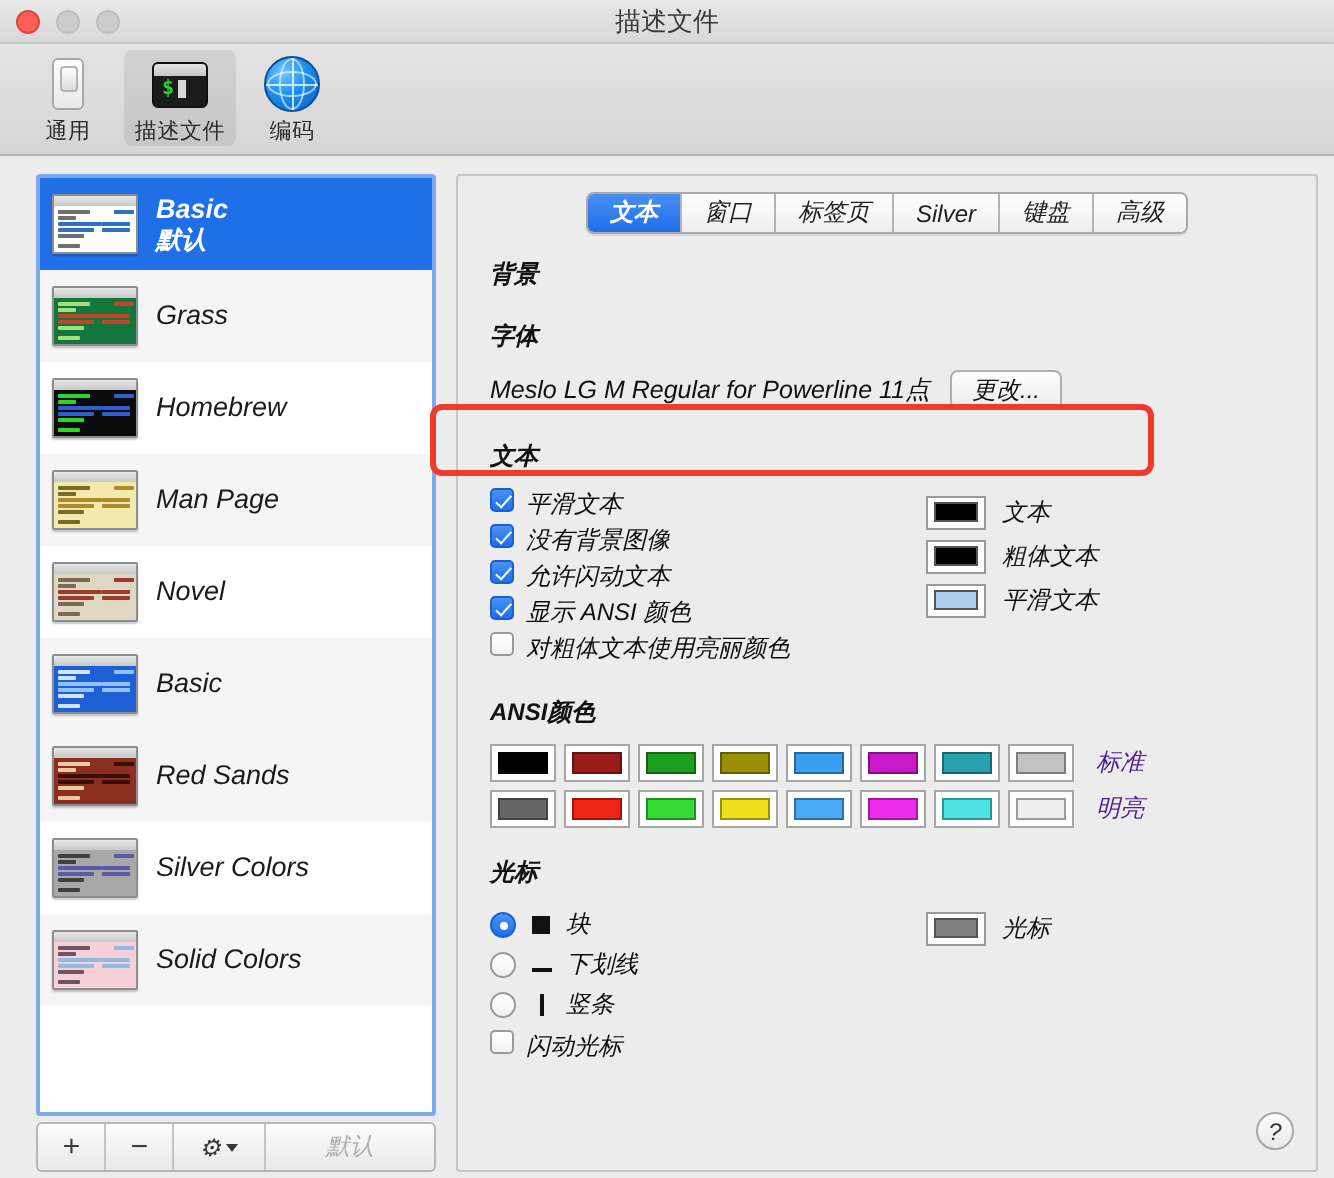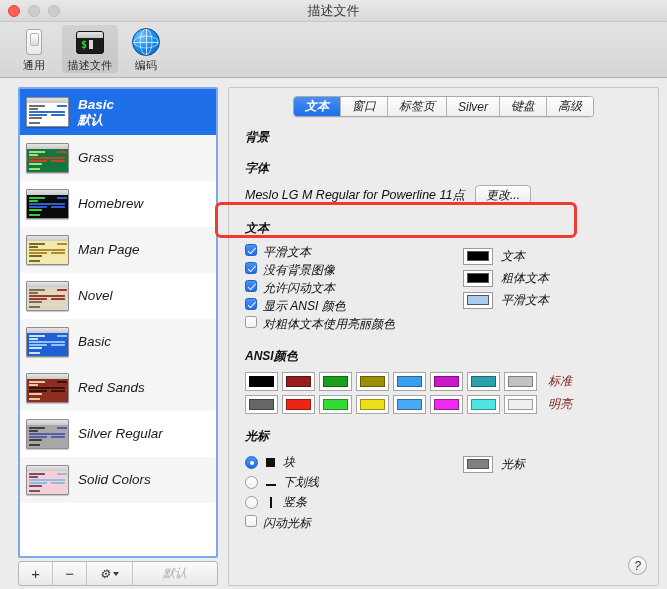--- a/index.html
+++ b/index.html
@@ -401,21 +401,21 @@
     width: 33px; height: 19px;
     border: 1px solid #a6a6a6;
     background: #fff;
     display: flex; align-items: center; justify-content: center;
     flex: none;
   }
   .ansi-sw .inner {
     width: 25px; height: 11px;
     border: 1px solid rgba(0,0,0,0.35);
   }
-  .ansi-label { font-size: 12px; color: #7f1d1d; margin-left: 7px; }
+  .ansi-label { font-size: 12px; color: #4c1d95; margin-left: 7px; }
 
   .radrow { display: flex; align-items: center; gap: 6px; height: 20px; }
   .radio {
     width: 13px; height: 13px; border-radius: 50%;
     border: 1px solid #9a9a9a;
     background: linear-gradient(to bottom,#ffffff,#f1f1f1);
     flex: none; position: relative;
   }
   .radio.on {
     background: linear-gradient(to bottom,#4a92f5,#1f6fe8);
@@ -639,21 +639,21 @@
               <div class="tline" style="left: 2px; top: 8px; width: 22px; background: rgb(90, 90, 168);"></div>
               <div class="tline" style="left: 2px; top: 11px; width: 18px; background: rgb(90, 90, 168);"></div>
               <div class="tline" style="left: 2px; top: 14px; width: 13px; background: rgb(63, 63, 63);"></div>
               <div class="tline" style="left: 2px; top: 19px; width: 11px; background: rgb(63, 63, 63);"></div>
               <div class="tline" style="left: 24px; top: 8px; width: 14px; background: rgb(90, 90, 168);"></div>
               <div class="tline" style="left: 24px; top: 11px; width: 14px; background: rgb(90, 90, 168);"></div>
               <div class="tline" style="left: 30px; top: 2px; width: 10px; background: rgb(90, 90, 168);"></div>
             </div>
           </div>
           <div>
-            <div class="pname">Silver Regular</div>
+            <div class="pname">Silver Colors</div>
           </div>
         </div>
         <div class="prow alt">
           <div class="thumb">
             <div class="t-title"></div>
             <div class="t-body" style="background: rgb(246, 207, 216);">
               <div class="tline" style="left: 2px; top: 2px; width: 16px; background: rgb(110, 85, 96);"></div>
               <div class="tline" style="left: 2px; top: 5px; width: 9px; background: rgb(110, 85, 96);"></div>
               <div class="tline" style="left: 2px; top: 8px; width: 22px; background: rgb(143, 188, 224);"></div>
               <div class="tline" style="left: 2px; top: 11px; width: 18px; background: rgb(143, 188, 224);"></div>

